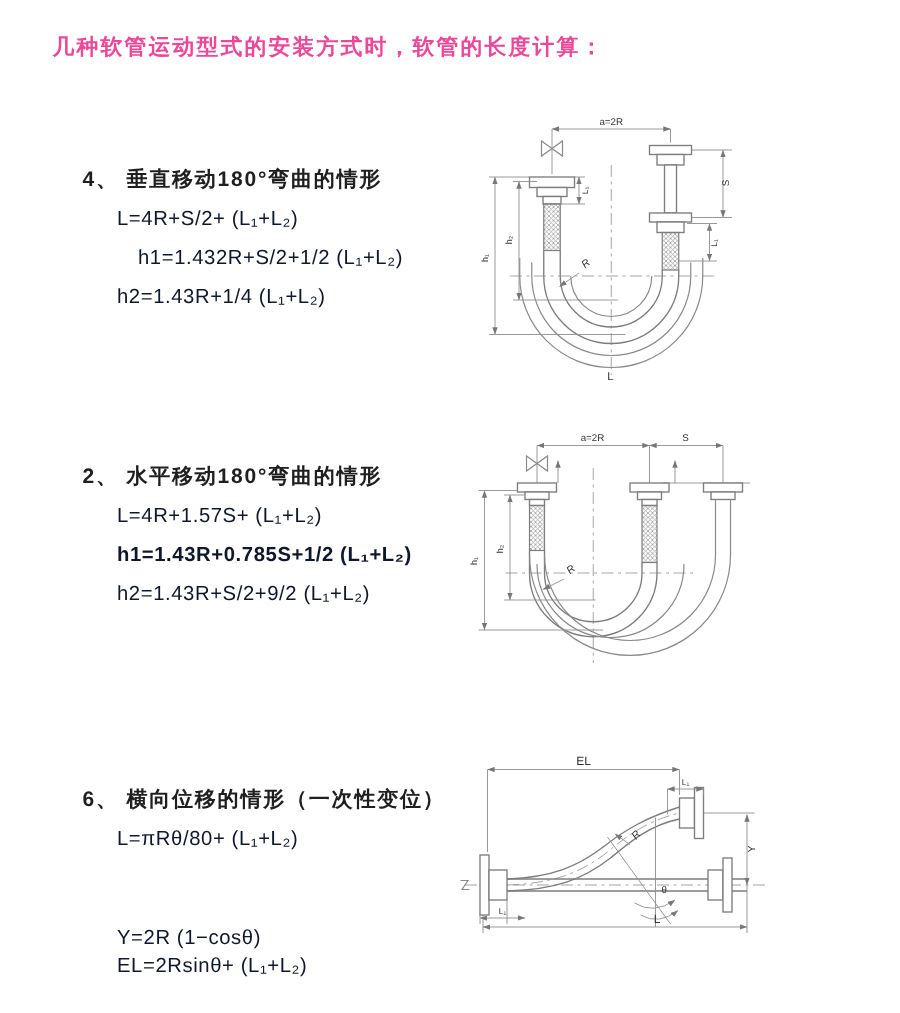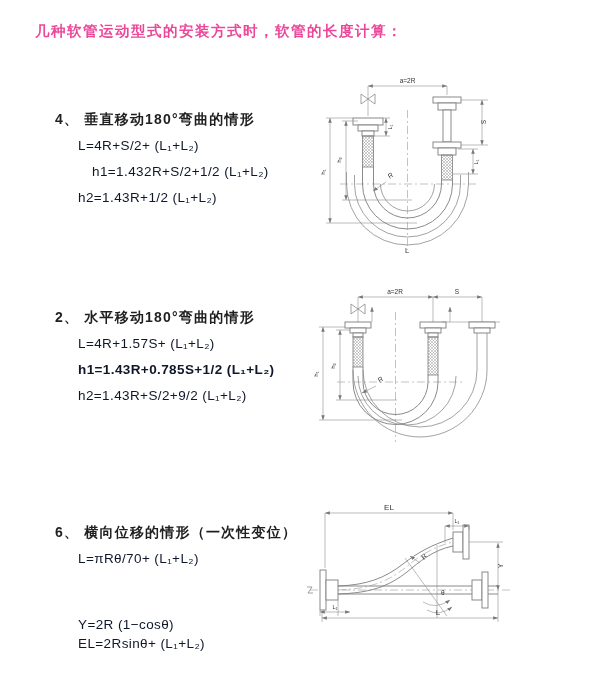--- a/index.html
+++ b/index.html
@@ -19,29 +19,29 @@
   .fl{fill:#ffffff;stroke:#7d7d7d;stroke-width:0.9;}
 </style>
 </head>
 <body>
 
 <div class="abs doc-title" style="left:35px;top:22px;">几种软管运动型式的安装方式时，软管的长度计算：</div>
 
 <div class="abs sec-heading" style="left:55px;top:111px;">4、 垂直移动180°弯曲的情形</div>
 <div class="abs formula" style="left:78px;top:138px;">L=4R+S/2+ (L₁+L₂)</div>
 <div class="abs formula" style="left:92px;top:164px;">h1=1.432R+S/2+1/2 (L₁+L₂)</div>
-<div class="abs formula" style="left:78px;top:190px;">h2=1.43R+1/2 (L₁+L₂)</div>
+<div class="abs formula" style="left:78px;top:190px;">h2=1.43R+1/4 (L₁+L₂)</div>
 
 <div class="abs sec-heading" style="left:55px;top:309px;">2、 水平移动180°弯曲的情形</div>
 <div class="abs formula" style="left:78px;top:336px;">L=4R+1.57S+ (L₁+L₂)</div>
 <div class="abs formula" style="left:78px;top:362px;font-weight:bold;">h1=1.43R+0.785S+1/2 (L₁+L₂)</div>
 <div class="abs formula" style="left:78px;top:388px;">h2=1.43R+S/2+9/2 (L₁+L₂)</div>
 
 <div class="abs sec-heading" style="left:55px;top:524px;">6、 横向位移的情形（一次性变位）</div>
-<div class="abs formula" style="left:78px;top:551px;">L=πRθ/70+ (L₁+L₂)</div>
+<div class="abs formula" style="left:78px;top:551px;">L=πRθ/80+ (L₁+L₂)</div>
 <div class="abs formula" style="left:78px;top:577px;margin-top:40px;">Y=2R (1−cosθ)</div>
 <div class="abs formula" style="left:78px;top:636px;">EL=2Rsinθ+ (L₁+L₂)</div>
 
 <svg class="abs" style="left:312px;top:72px;" width="285" height="185" viewBox="0 0 285 185">
   <defs>
     <pattern id="br1" patternUnits="userSpaceOnUse" width="3" height="3">
       <path d="M0,3 L3,0 M0,0 L3,3" stroke="#9a9a9a" stroke-width="0.5"></path>
     </pattern>
     <marker id="ar1" viewBox="0 0 8 6" markerWidth="8" markerHeight="6" refX="8" refY="3" orient="auto-start-reverse">
       <path d="M0,0 L8,3 L0,6 Z" fill="#777"></path>

